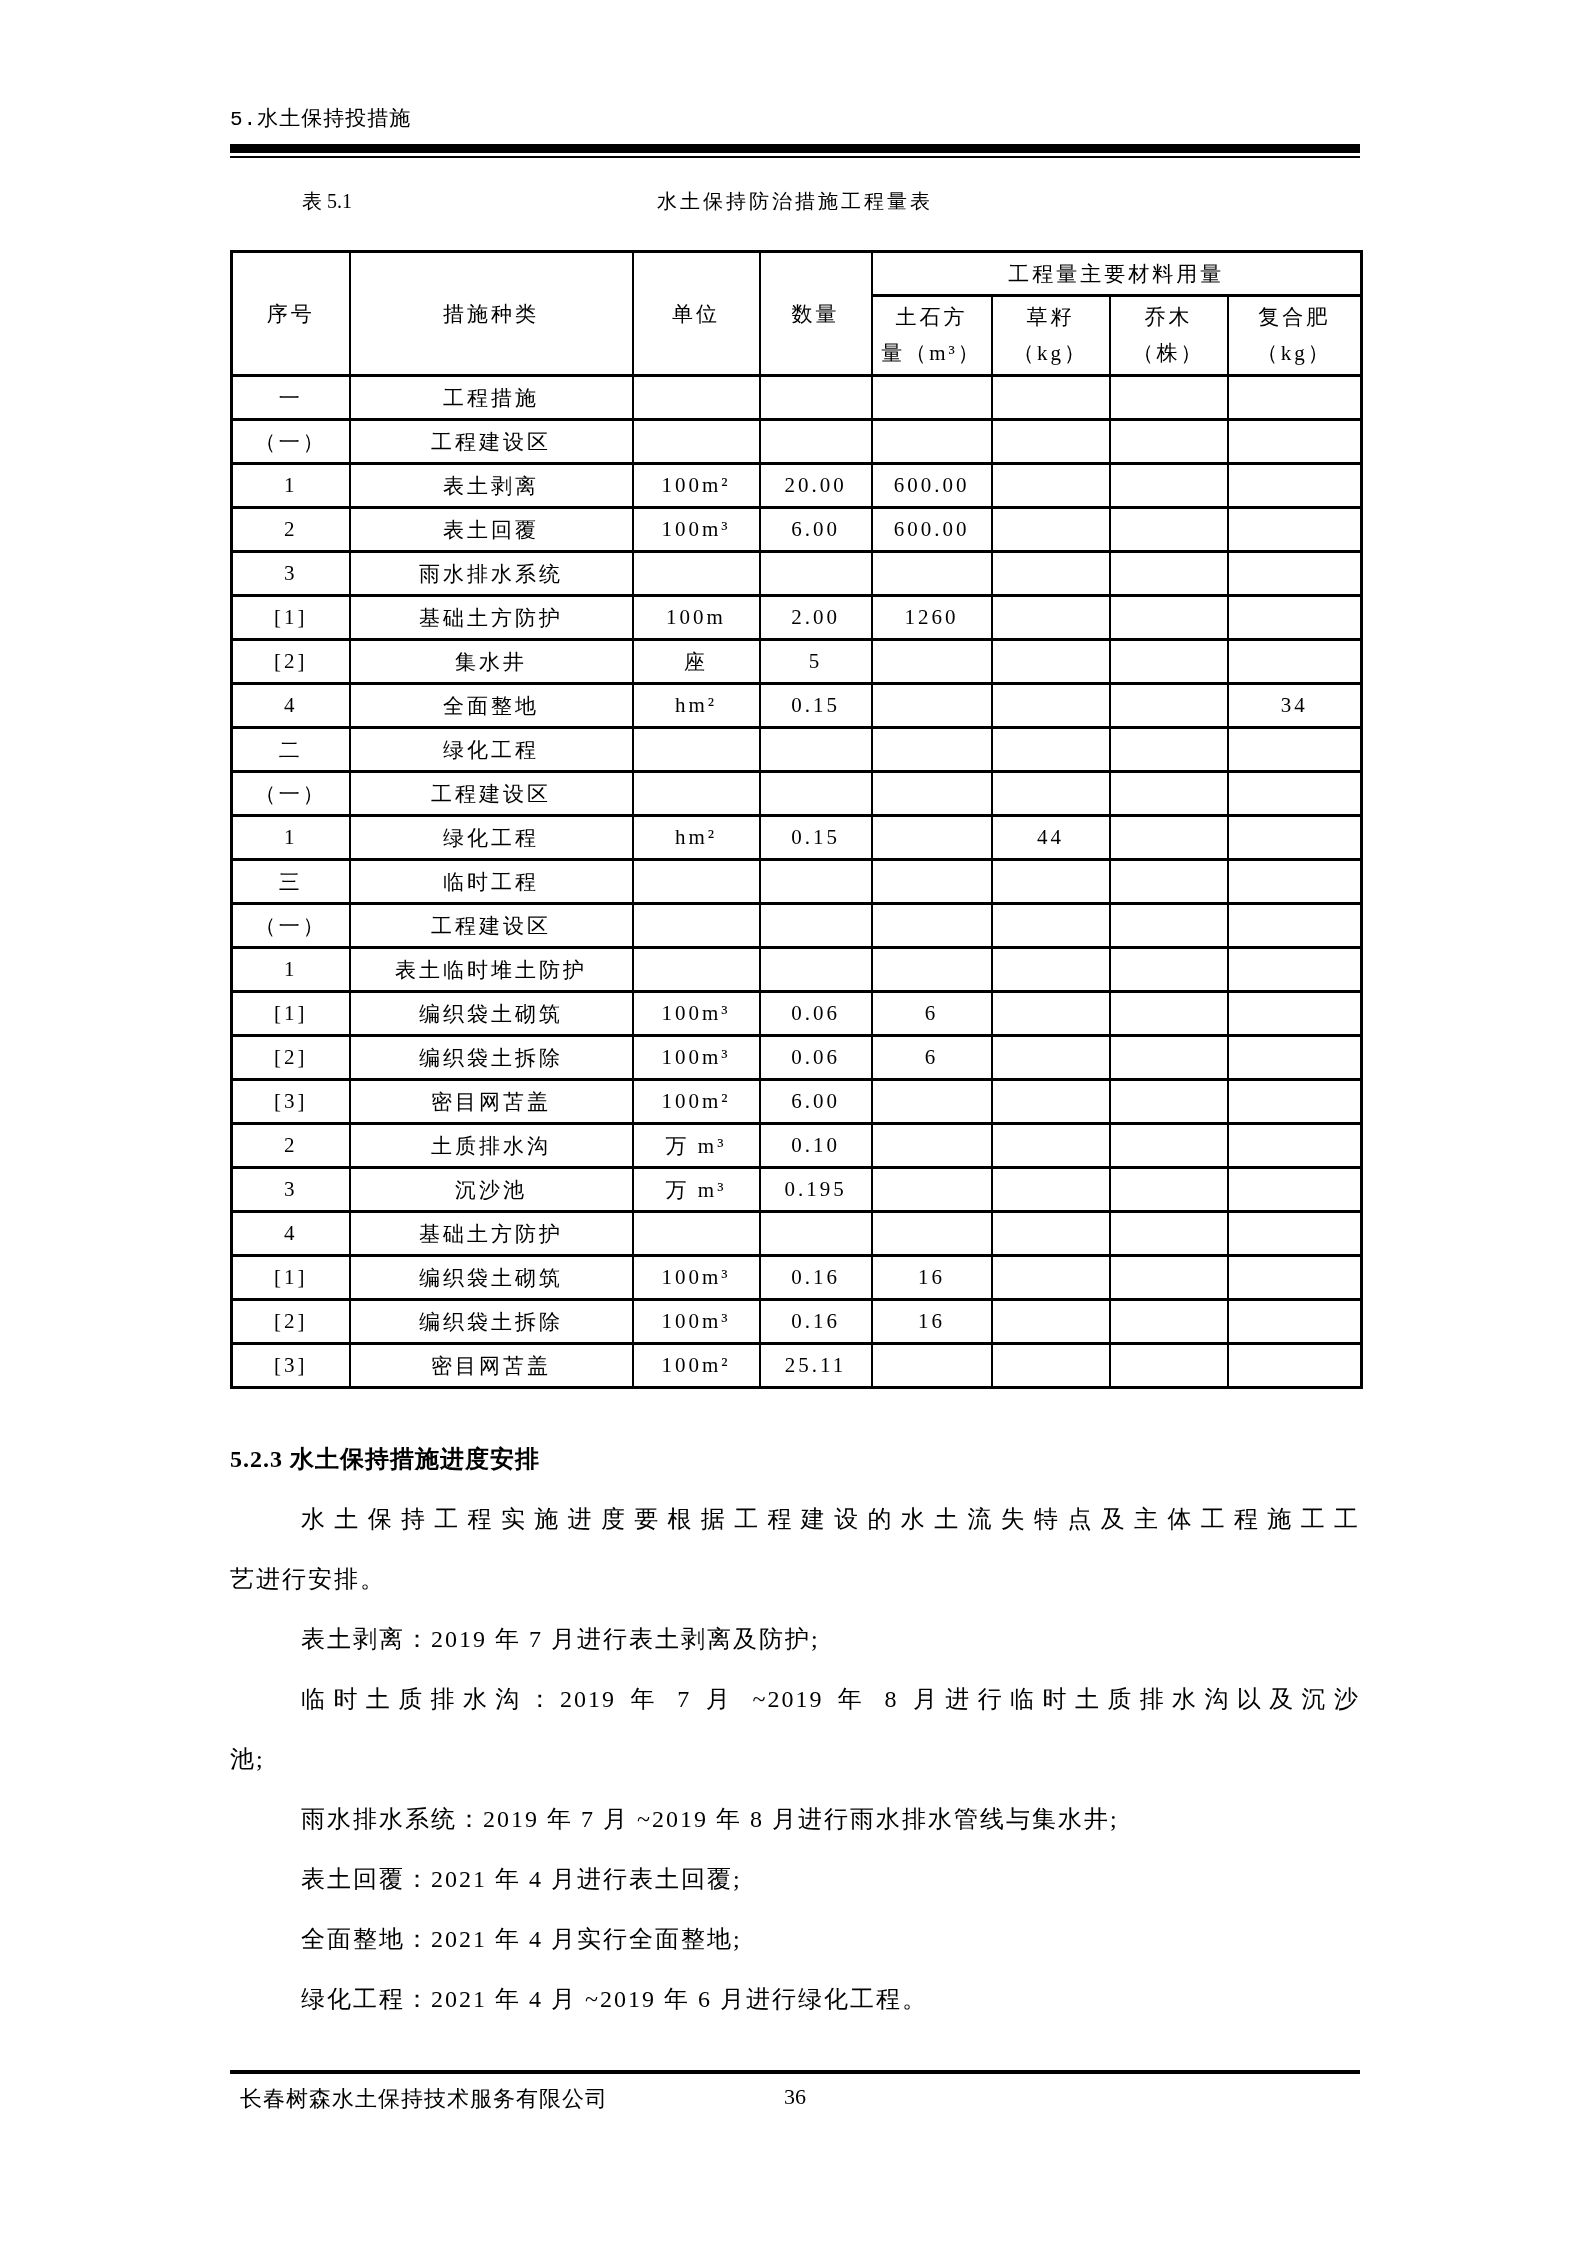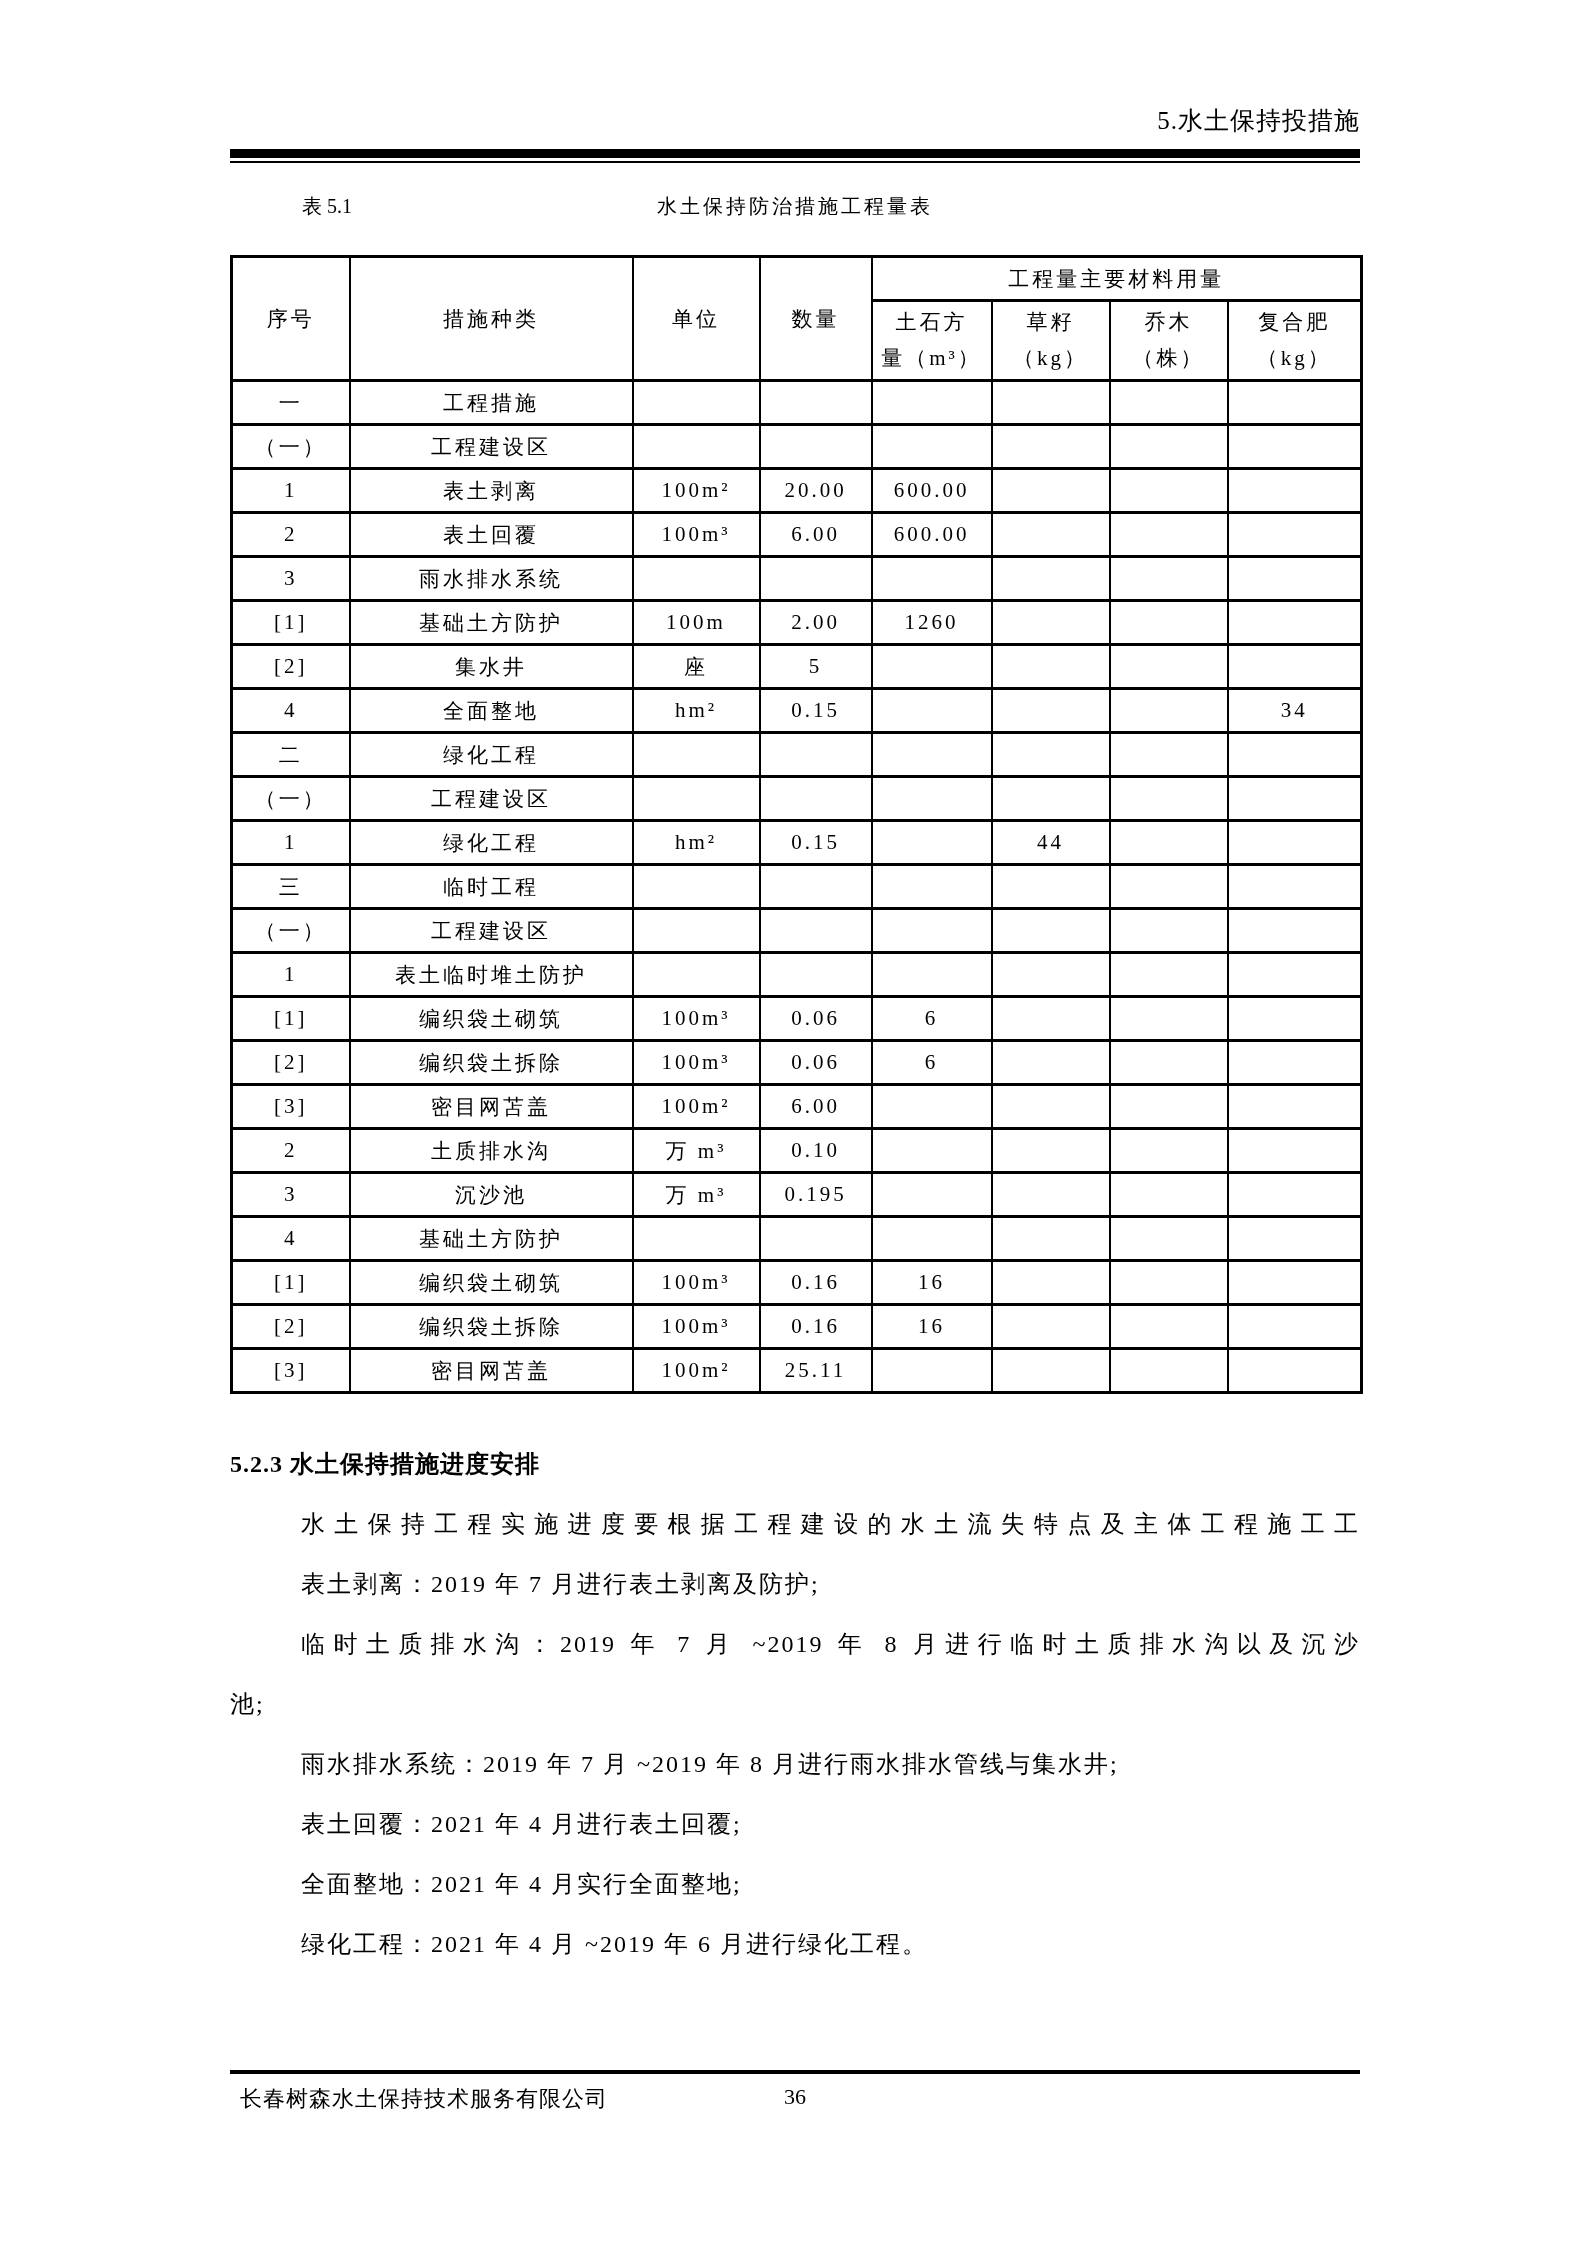--- a/index.html
+++ b/index.html
@@ -12,23 +12,24 @@
     overflow: hidden;
   }
   .content {
     position: absolute;
     left: 230px; top: 0;
     width: 1130px;
   }
   
   .doc-header {
     margin-top: 104px;
-    text-align: right;
-    font-size: 25px;
+    text-align: left;
+    font-size: 21px;
     letter-spacing: 1px;
+    font-family: Liberation Mono, monospace;
   }
   .rule-thick { height: 9px; background: #000; margin-top: 12px; }
   .rule-thin  { height: 2px; background: #000; margin-top: 3px; }
 
   
   .table-caption {
     margin-top: 30px;
     position: relative;
     height: 36px;
     font-size: 20px;
@@ -359,20 +360,21 @@
           <td></td>
         </tr>
       </tbody>
   </table>
 
   <h2 class="section-heading">5.2.3 水土保持措施进度安排</h2>
 
   <div class="paras" id="paras">
       <p class="para">
         <span class="line indent stretch">水土保持工程实施进度要根据工程建设的水土流失特点及主体工程施工工</span>
+        <span class="line">艺进行安排。</span>
       </p>
       <p class="para">
         <span class="line indent">表土剥离：2019 年 7 月进行表土剥离及防护;</span>
       </p>
       <p class="para">
         <span class="line indent stretch">临时土质排水沟：2019 年 7 月 ~2019 年 8 月进行临时土质排水沟以及沉沙</span>
         <span class="line">池;</span>
       </p>
       <p class="para">
         <span class="line indent">雨水排水系统：2019 年 7 月 ~2019 年 8 月进行雨水排水管线与集水井;</span>

